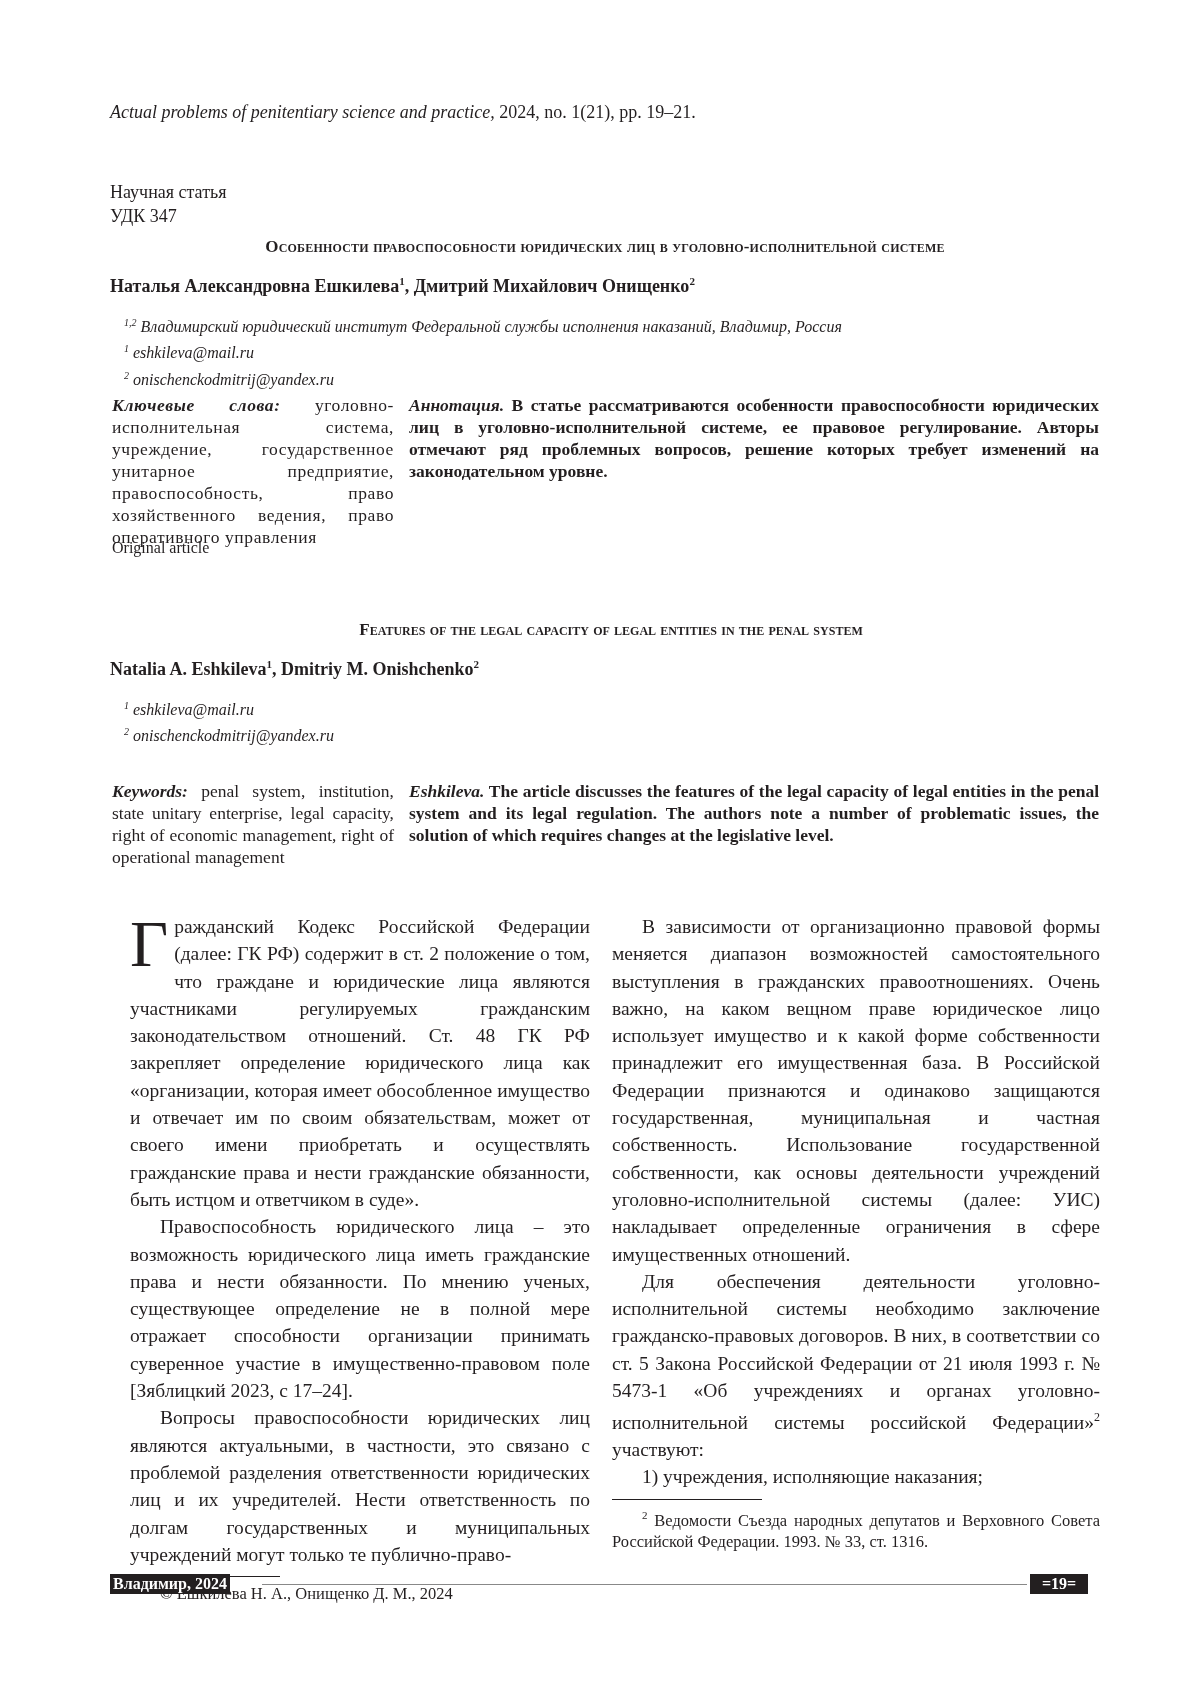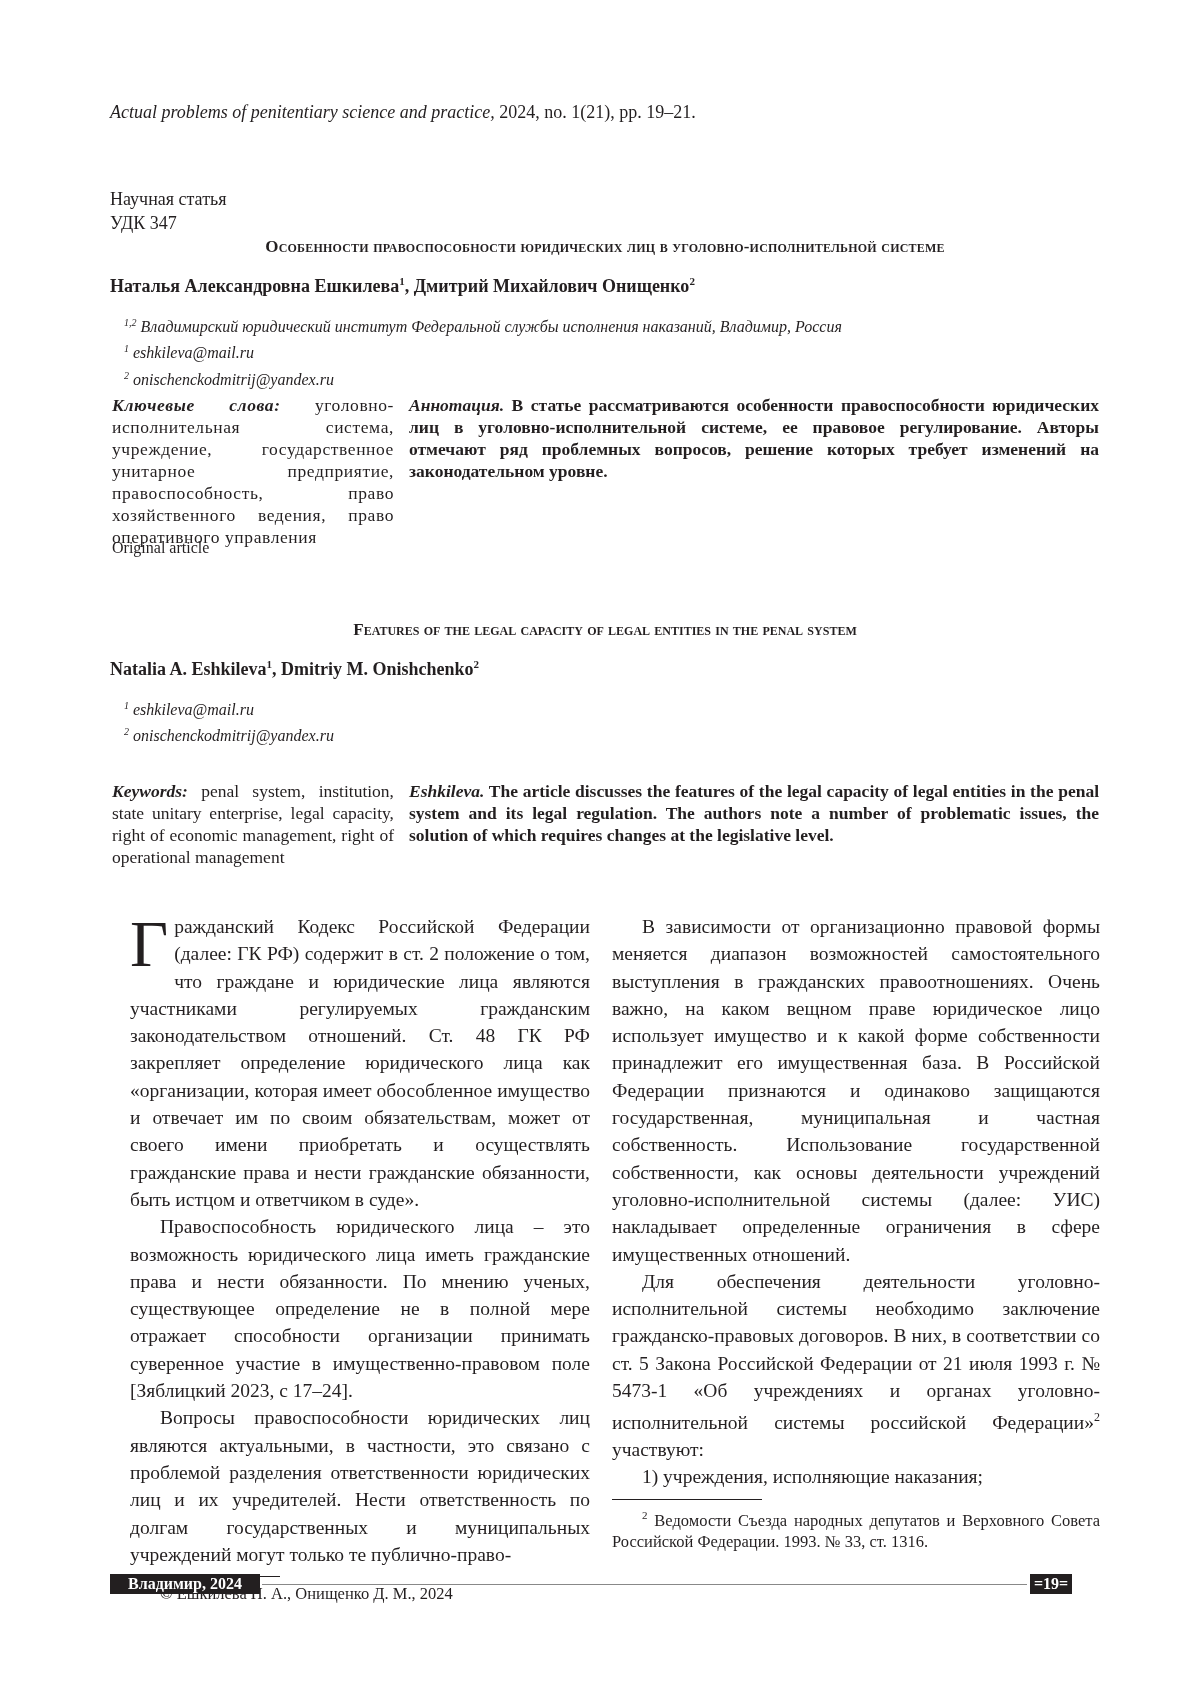--- a/index.html
+++ b/index.html
@@ -1,45 +1,45 @@
 <!DOCTYPE html>
 <html><head>
 <meta charset="utf-8">
 <style>
   html, body { margin: 0; padding: 0; background: #ffffff; }
   body { width: 1200px; height: 1697px; position: relative; overflow: hidden;
          font-family: "Liberation Serif", "DejaVu Serif", serif; color: #231f20; }
   .abs { position: absolute; }
   .journal { left: 110px; top: 100px; font-size: 18px; line-height: 24px; }
   .journal .en { font-style: italic; }
-  .kind { left: 110px; top: 180px; font-size: 18px; line-height: 24px; margin-top: 7px; }
+  .kind { left: 110px; top: 180px; font-size: 18px; line-height: 24px; }
   .title-ru { left: 110px; top: 237px; width: 990px; text-align: center; font-size: 17px;
               font-weight: bold; font-variant: small-caps; letter-spacing: 0.2px; font-family: Liberation Serif, serif; }
   .authors { left: 110px; font-size: 18px; font-weight: bold; }
   .authors sup { font-size: 11px; }
   .affil { left: 112px; font-size: 16px; line-height: 22px; font-style: italic; margin-left: 12px; }
   .affil sup { font-size: 10px; }
   .kw { left: 112px; width: 282px; font-size: 17.5px; line-height: 22px; text-align: justify; }
   .kw b { font-style: italic; }
   .abstract { left: 409px; width: 690px; font-size: 17.5px; line-height: 22px; text-align: justify; font-weight: bold; }
   .abstract b { font-style: italic; }
   .orig { left: 112px; top: 539px; font-size: 16px; }
-  .title-en { left: 110px; top: 620px; width: 990px; text-align: center; font-size: 17px;
+  .title-en { left: 116px; top: 620px; width: 990px; text-align: center; font-size: 17px;
               font-weight: bold; font-variant: small-caps; }
   .col { font-size: 19.5px; line-height: 27.3px; text-align: justify; width: 463px; }
   .col p { margin: 0; text-indent: 30px; }
   .col p.noind { text-indent: 0; }
   .dropcap { float: left; font-size: 66px; line-height: 50px; margin: 4px 6px 0 0; padding-top: 2px; }
   .fnrule { width: 150px; height: 0; border-top: 1px solid #231f20; }
   .fn { font-size: 16.5px; line-height: 22px; text-align: justify; }
   .footer-left { left: 110px; top: 1574px; background: #231f20; color: #fff; font-size: 16px;
-                 font-weight: bold; padding: 1px 18px; line-height: 18px; }
+                 font-weight: bold; padding: 1px 3px; line-height: 18px; }
   .footer-line { left: 262px; top: 1584px; width: 765px; border-top: 1px solid #888; }
   .footer-right { left: 1030px; top: 1574px; background: #231f20; color: #fff; font-size: 16px;
-                  font-weight: bold; padding: 1px 4px; line-height: 18px; }
+                  font-weight: bold; padding: 1px 12px; line-height: 18px; }
 </style>
 </head>
 <body>
 
 <div class="abs journal">
   <div><span class="en">Actual problems of penitentiary science and practice,</span><span> 2024, no. 1(21), pp. 19–21.</span></div>
 </div>
 
 <div class="abs kind">
   <div>Научная статья</div>

